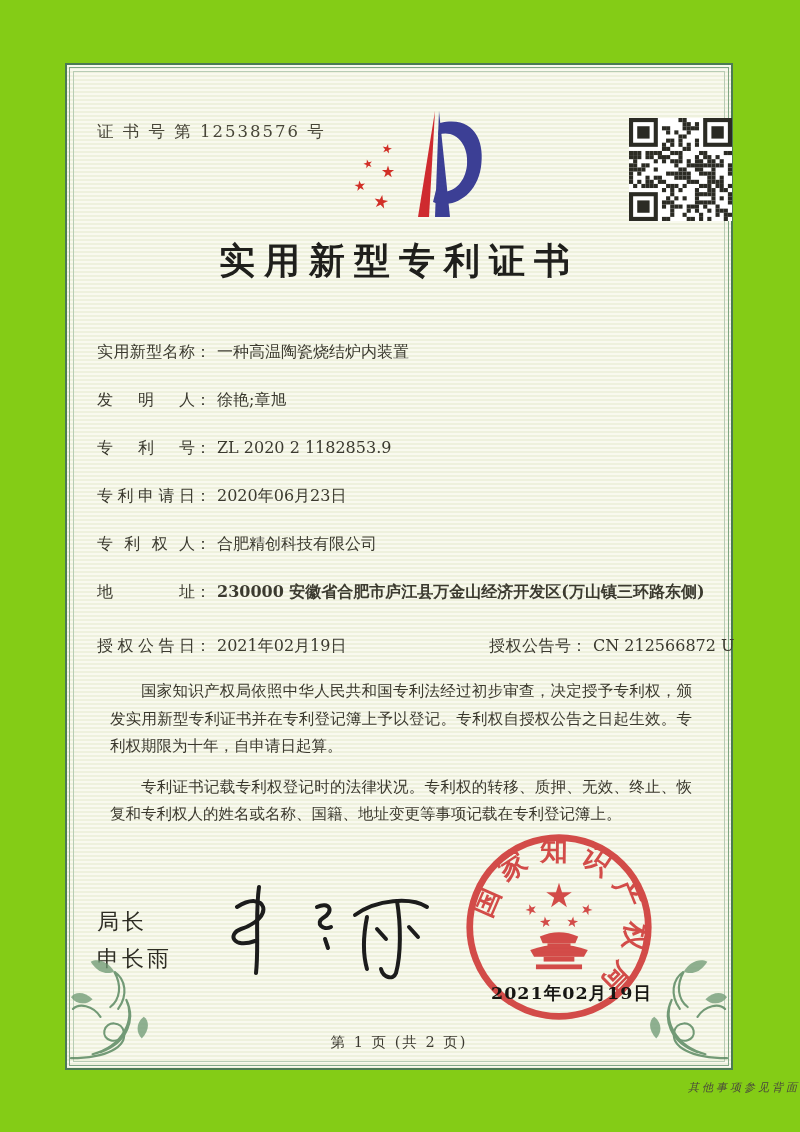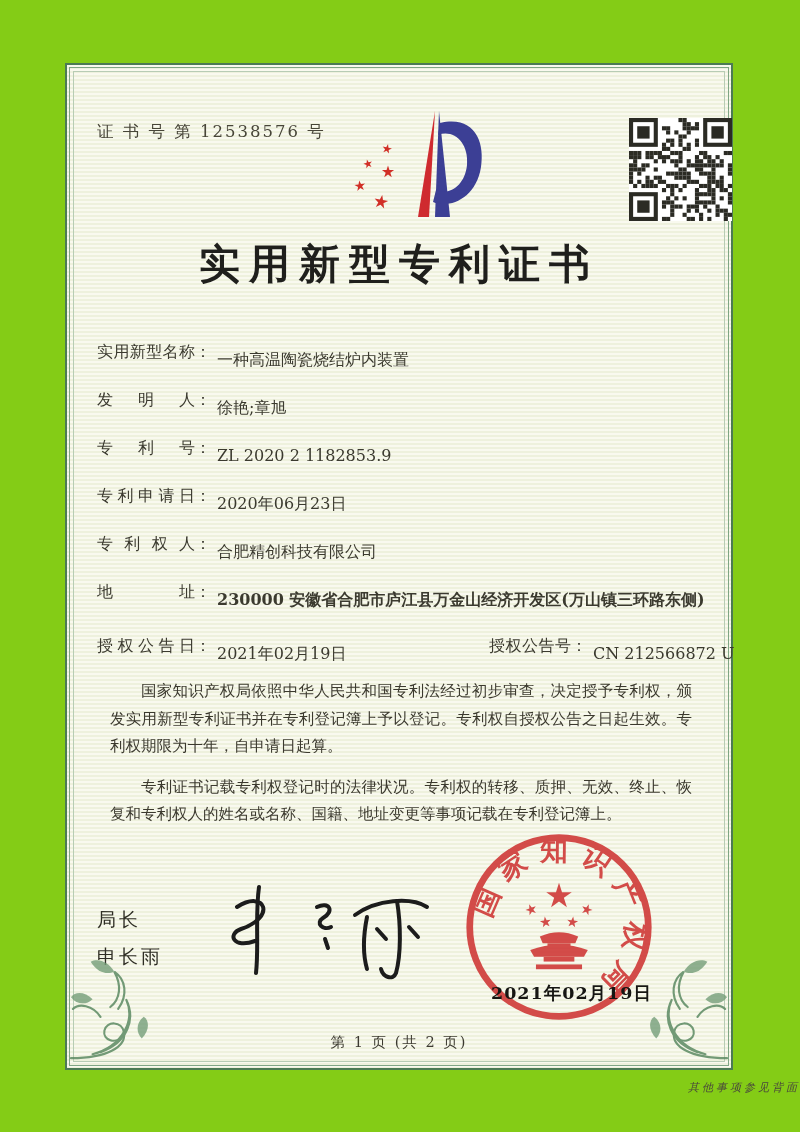--- a/index.html
+++ b/index.html
@@ -5,31 +5,31 @@
   html,body{margin:0;padding:0;background:#ffffff;}
   .page{position:relative;width:800px;height:1132px;background:#84cc16;overflow:hidden;
         font-family:"DejaVu Serif","Liberation Serif",serif;color:#3a382e;}
   .frame{position:absolute;left:65px;top:63px;width:664px;height:1003px;
          border:2px solid #4c7a55;
          background:repeating-linear-gradient(180deg,#f9f9ef 0px,#f9f9ef 2px,#eef1dd 2px,#eef1dd 4px);}
   .frame-inner1{position:absolute;inset:2px;border:1px solid #7fa585;pointer-events:none;}
   .frame-inner2{position:absolute;inset:6px;border:1px solid #b7ccb4;pointer-events:none;}
   .abs{position:absolute;}
   .cert-no{left:30px;top:56px;font-size:16.5px;letter-spacing:2px;color:#474538;}
-  .title{left:0;top:172px;width:100%;text-align:center;font-size:41px;font-weight:bold;
+  .title{left:0;top:172px;width:100%;text-align:center;font-size:36px;font-weight:bold;
          letter-spacing:9px;color:#1f1f1c;}
   .row{left:30px;font-size:16px;line-height:24px;white-space:nowrap;color:#3b3a2f;}
   .lbl{display:inline-block;width:98px;text-align:justify;text-align-last:justify;vertical-align:top;}
   .lbl2{display:inline-block;width:82px;text-align:justify;text-align-last:justify;vertical-align:top;margin-left:76px;}
   .colon{display:inline-block;vertical-align:top;}
-  .val{display:inline-block;vertical-align:top;margin-left:6px;margin-top:8px;}
+  .val{display:inline-block;vertical-align:top;margin-left:6px;}
   .val-wrap{white-space:normal;width:505px;font-weight:bold;}
   .paras{left:30px;top:600px;width:608px;font-size:15.5px;line-height:1.78;color:#3b392e;text-align:justify;}
   .paras p{margin:13px;text-indent:2em;}
-  .officer{left:30px;font-size:19px;color:#2e2d24;letter-spacing:3px;}
+  .officer{left:30px;font-size:22px;color:#2e2d24;letter-spacing:3px;}
   .sig-svg{left:148px;top:808px;}
   .seal-svg{left:396px;top:766px;opacity:.9;}
   .seal-date{left:424px;top:916px;font-size:17.5px;letter-spacing:1px;color:#161613;font-weight:bold;}
   .pg-footer{left:0;top:968px;width:100%;text-align:center;font-size:14.5px;letter-spacing:2px;color:#3c3a30;}
   .back-note{position:absolute;left:0;top:1080px;width:100%;text-align:right;
              font-size:11px;letter-spacing:3px;color:#4a483c;font-style:italic;}
   .flourish{position:absolute;bottom:2px;width:118px;height:118px;opacity:.85;}
   .flourish.br{right:2px;}
   .flourish.bl{left:2px;transform:scaleX(-1);}
 </style>

